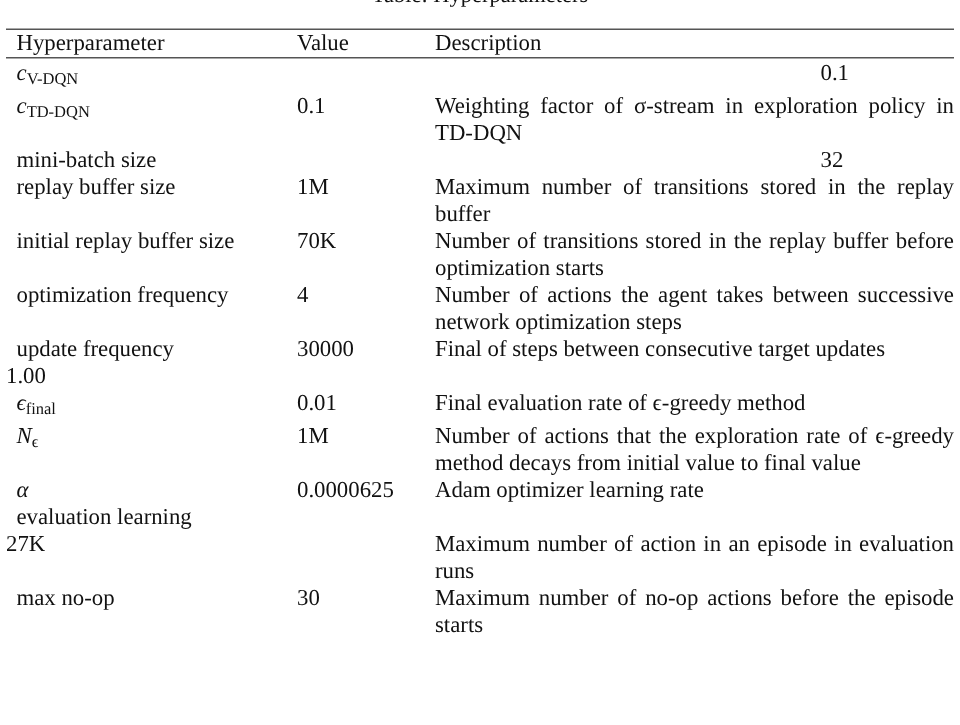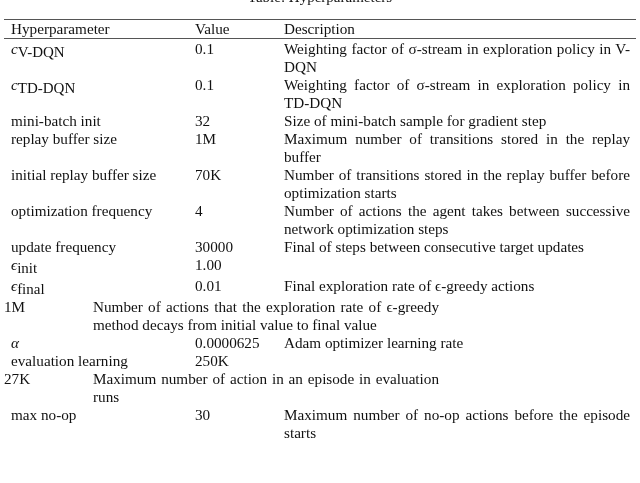--- a/index.html
+++ b/index.html
@@ -11,27 +11,27 @@
   .caption {
     position: absolute; left: 0; top: -12px; width: 640px;
     text-align: center; font-size: 15px; line-height: 18px;
   }
   .table {
     position: absolute; left: 4px; top: 19px; width: 632px;
   }
   .rule-top { height: 0; border-top: 1.4px solid #555; }
   .rule-mid { height: 0; border-top: 1.4px solid #555; }
   .row {
-    display: flex; font-size: 15.2px; line-height: 18px;
+    display: flex; font-size: 15.2px; line-height: 18px; justify-content: space-between;
   }
   .header.row { padding-top: 0px; height: 18px; }
   .c1 { width: 184px; padding-left: 7px; flex: none; }
   .c2 { width: 89px; flex: none; }
   .c3 { width: 346px; flex: none; text-align: justify; text-align-last: left; }
-  .sub { font-size: 15px; vertical-align: -3px; font-style: normal; }
+  .sub { font-size: 11px; vertical-align: -3px; font-style: normal; }
   .math { font-style: italic; }
   .body-rows { padding-top: 1px; }
 </style>
 </head>
 <body>
 
 <div class="caption">Table: Hyperparameters</div>
 
 <div class="table">
   <div class="rule-top"></div>
@@ -39,31 +39,29 @@
     <div class="c1">Hyperparameter</div>
     <div class="c2">Value</div>
     <div class="c3">Description</div>
   </div>
   <div class="rule-mid"></div>
 
   <div class="body-rows">
     <div class="row">
       <div class="c1"><span class="math">c</span><span class="sub">V-DQN</span></div>
       <div class="c2">0.1</div>
-      <div class="c3">Weighting factor of σ-stream in exploration policy in V-DQN</div>
     </div>
     <div class="row">
       <div class="c1"><span class="math">c</span><span class="sub">TD-DQN</span></div>
       <div class="c2">0.1</div>
       <div class="c3">Weighting factor of σ-stream in exploration policy in TD-DQN</div>
     </div>
     <div class="row">
-      <div class="c1">mini-batch init</div>
+      <div class="c1">mini-batch size</div>
       <div class="c2">32</div>
-      <div class="c3">Size of mini-batch sample for gradient step</div>
     </div>
     <div class="row">
       <div class="c1">replay buffer size</div>
       <div class="c2">1M</div>
       <div class="c3">Maximum number of transitions stored in the replay buffer</div>
     </div>
     <div class="row">
       <div class="c1">initial replay buffer size</div>
       <div class="c2">70K</div>
       <div class="c3">Number of transitions stored in the replay buffer before optimization starts</div>
@@ -72,40 +70,39 @@
       <div class="c1">optimization frequency</div>
       <div class="c2">4</div>
       <div class="c3">Number of actions the agent takes between successive network optimization steps</div>
     </div>
     <div class="row">
       <div class="c1">update frequency</div>
       <div class="c2">30000</div>
       <div class="c3">Final of steps between consecutive target updates</div>
     </div>
     <div class="row">
-      <div class="c1"><span class="math">ϵ</span><span class="sub">init</span></div>
       <div class="c2">1.00</div>
     </div>
     <div class="row">
       <div class="c1"><span class="math">ϵ</span><span class="sub">final</span></div>
       <div class="c2">0.01</div>
-      <div class="c3">Final exploration rate of ϵ-greedy actions</div>
+      <div class="c3">Final evaluation rate of ϵ-greedy method</div>
     </div>
     <div class="row">
+      <div class="c1"><span class="math">N</span><span class="sub">ϵ</span></div>
       <div class="c2">1M</div>
       <div class="c3">Number of actions that the exploration rate of ϵ-greedy method decays from initial value to final value</div>
     </div>
     <div class="row">
       <div class="c1 math">α</div>
       <div class="c2">0.0000625</div>
       <div class="c3">Adam optimizer learning rate</div>
     </div>
     <div class="row">
       <div class="c1">evaluation learning</div>
-      <div class="c2">250K</div>
     </div>
     <div class="row">
       <div class="c2">27K</div>
       <div class="c3">Maximum number of action in an episode in evaluation runs</div>
     </div>
     <div class="row">
       <div class="c1">max no-op</div>
       <div class="c2">30</div>
       <div class="c3">Maximum number of no-op actions before the episode starts</div>
     </div>

